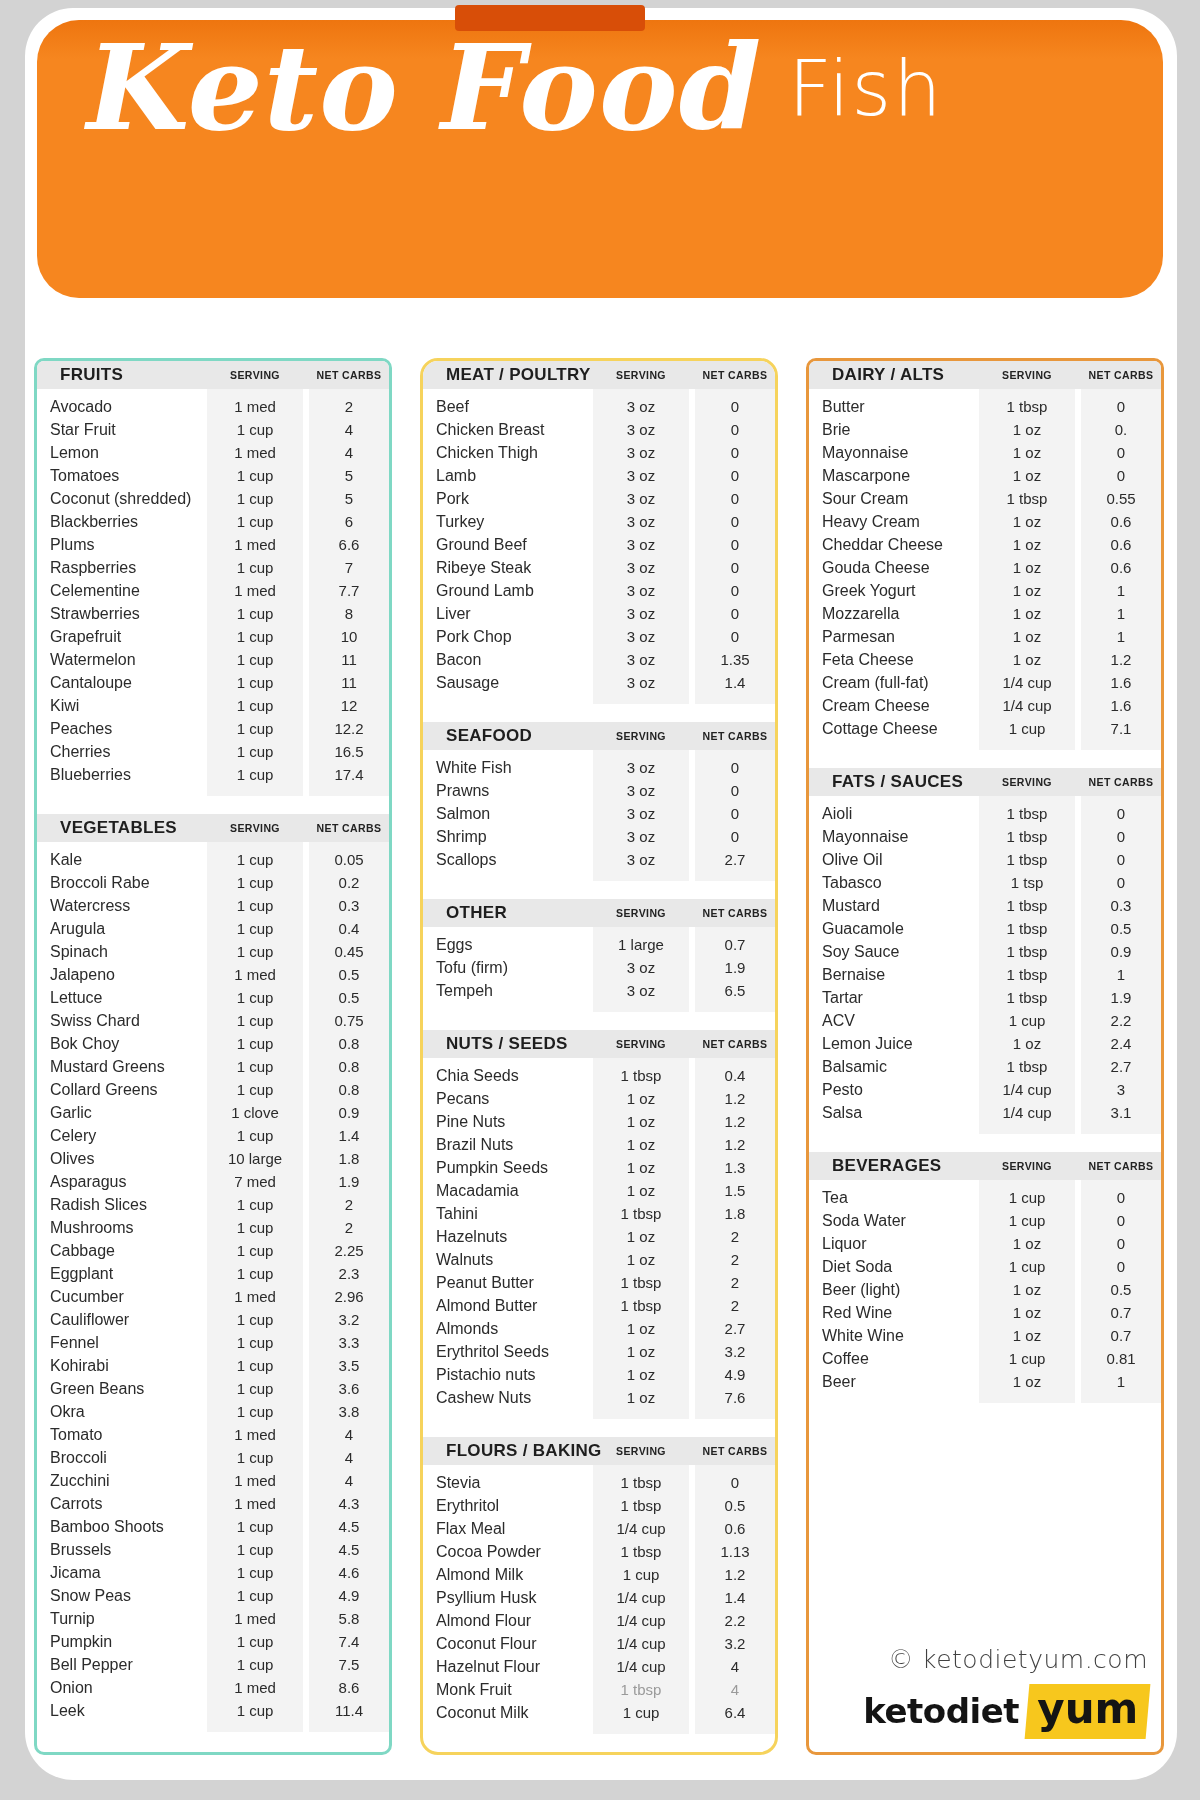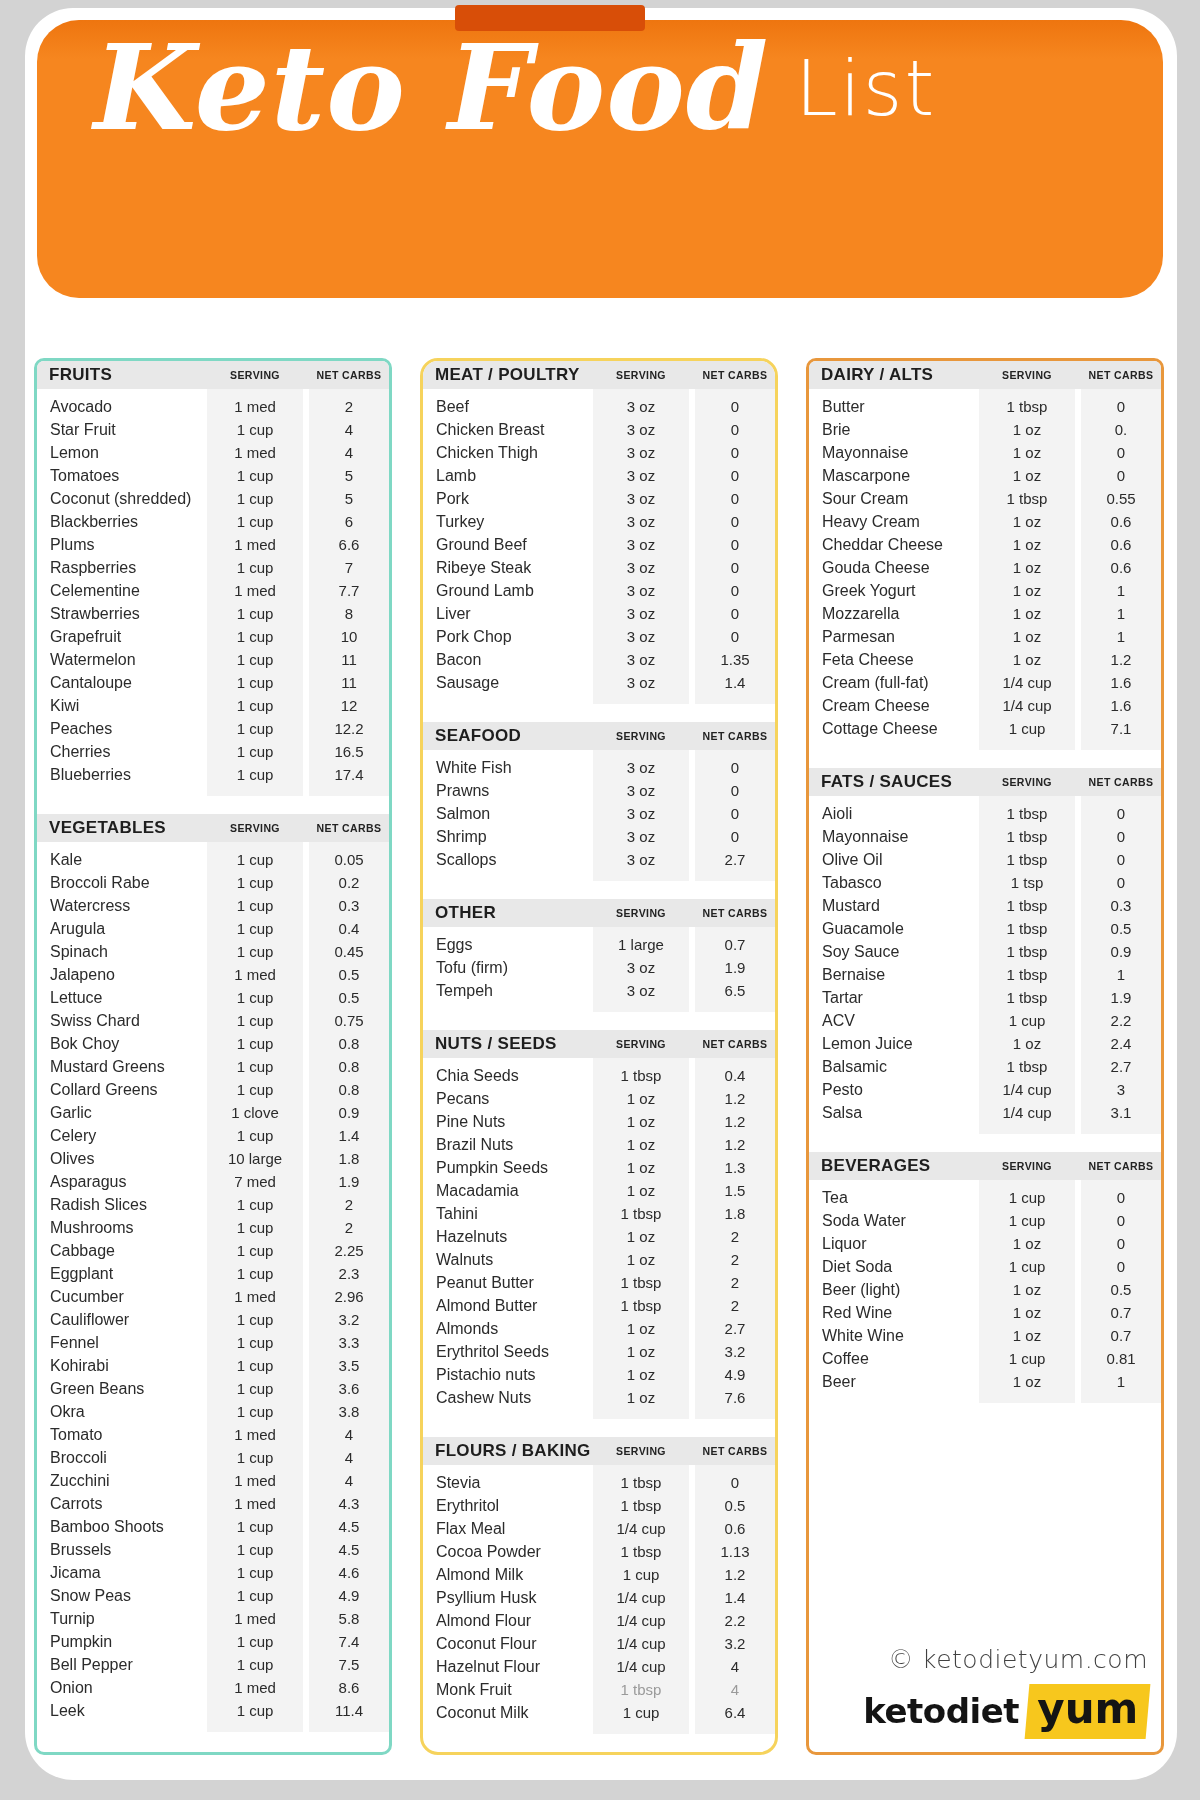--- a/index.html
+++ b/index.html
@@ -47,21 +47,21 @@
   }
   .col1{left:34px;}
   .col2{left:420px;}
   .col3{left:806px;}
   .section{margin-bottom:18px;}
   .sec-header{
     height:28px;background:#e8e8e8;
     display:grid;grid-template-columns:170px 96px 6px 80px;align-items:center;
   }
   .sec-title{
-    padding-left:12px;font-weight:bold;font-size:17px;color:#1e1e1e;
+    padding-left:23px;font-weight:bold;font-size:17px;color:#1e1e1e;
     letter-spacing:0.3px;white-space:nowrap;
   }
   .col-label{
     text-align:center;font-size:10.5px;font-weight:bold;color:#222;
     letter-spacing:0.4px;white-space:nowrap;
   }
   .rows{position:relative;padding:6px 0 10px;}
   .band{position:absolute;top:0;bottom:0;background:#f3f3f3;z-index:0;}
   .band-serving{left:170px;width:96px;}
   .band-carbs{left:272px;width:80px;}
@@ -96,21 +96,21 @@
 </head>
 <body style="background: rgb(211, 211, 211);">
 
 <div class="card" style="background: rgb(255, 255, 255);"></div>
 
 <div class="top-ribbon" style="background: rgb(216, 78, 8);"></div>
 
 <div class="header-box" style="background: linear-gradient(rgb(238, 117, 15) 0%, rgb(246, 134, 31) 14%);">
   <div class="header-inner" style="color: rgb(255, 255, 255);">
     <div class="hl2">
-      <span class="script">Keto Food</span><span class="suffix">List</span>
+      <span class="script">Keto Food</span><span class="suffix">Fish</span>
     </div>
   </div>
 </div>
 
 <div id="columns">
     <div class="col col1" style="border-color: rgb(127, 216, 196);">
       <div class="section">
         <div class="sec-header">
           <div class="sec-title">FRUITS</div>
           <div class="col-label">SERVING</div>

